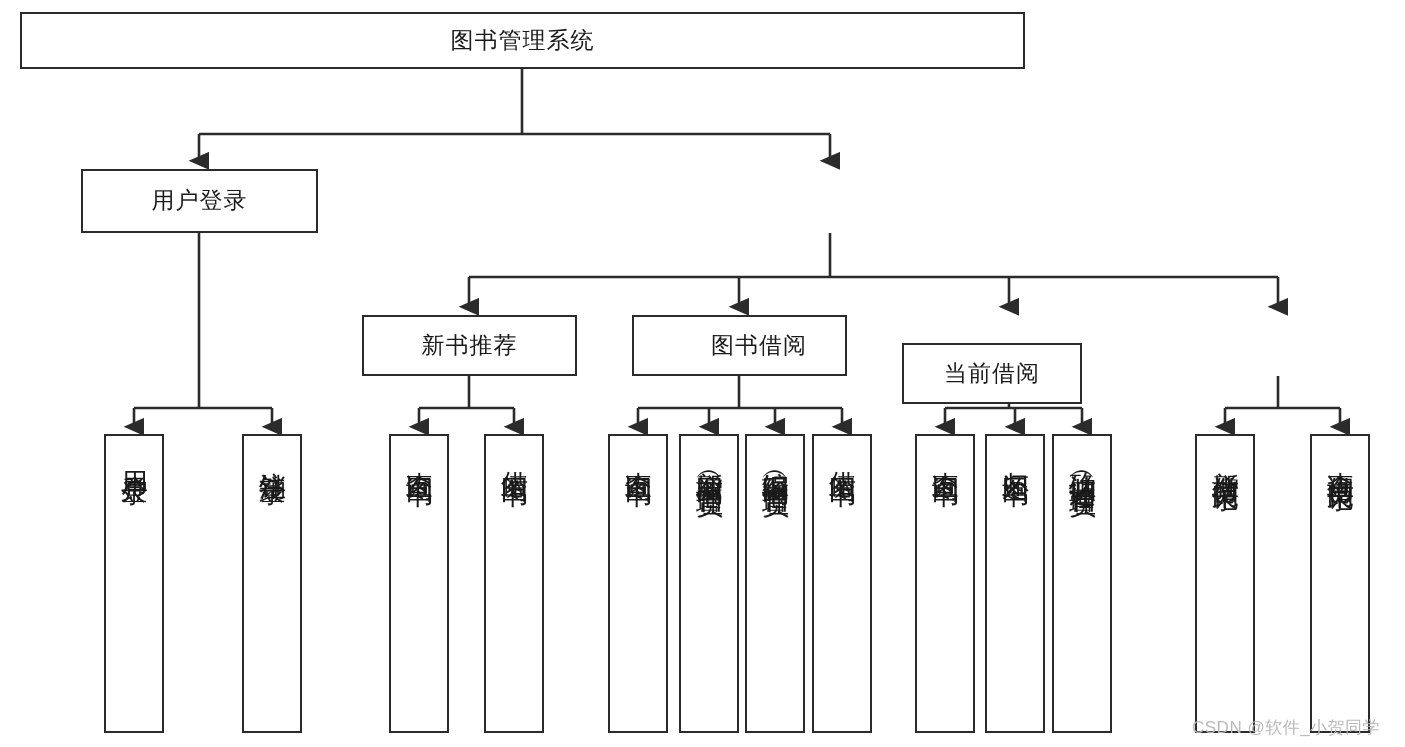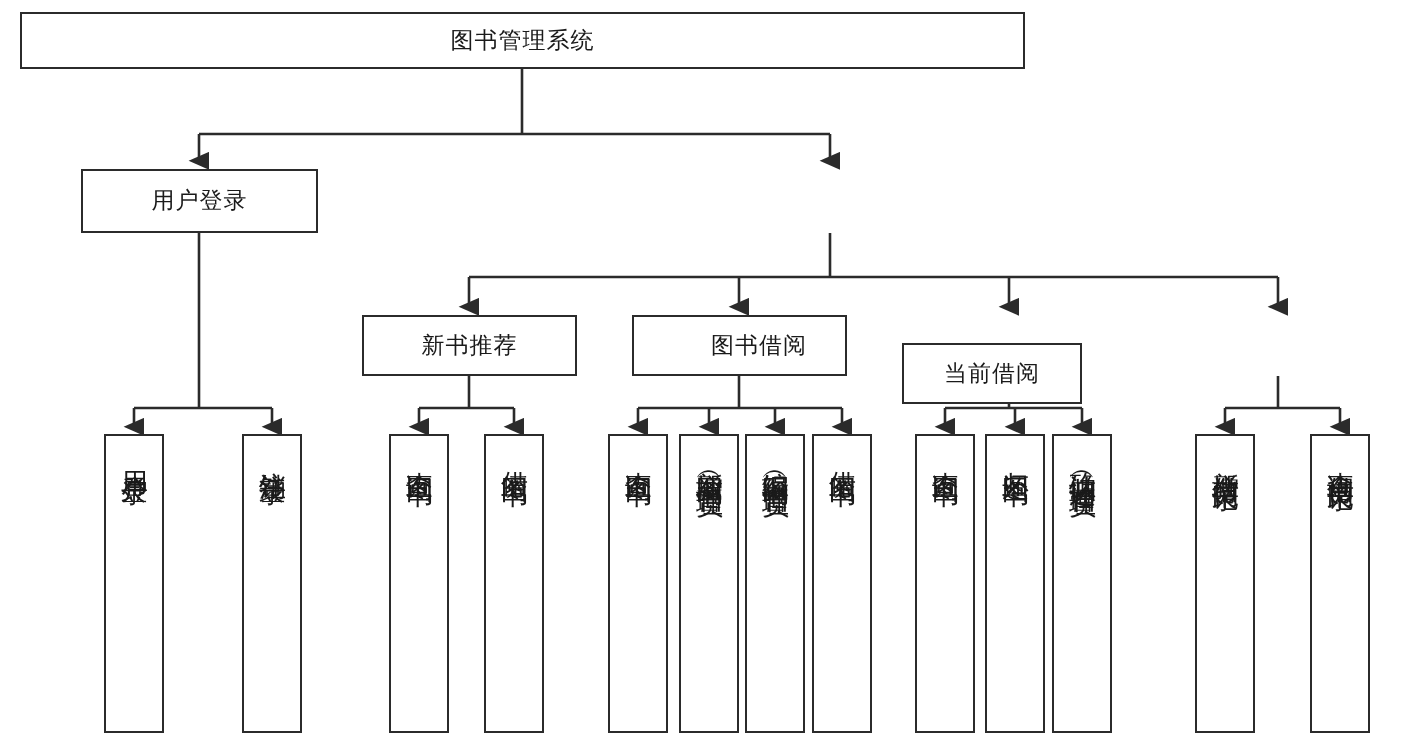--- a/index.html
+++ b/index.html
@@ -175,14 +175,15 @@
     <span class="label">确认归还（管理员）</span>
   </div>
 
   <div class="node vert" style="left:1195px; top:434px; width:60px; height:299px;">
     <span class="label">新增借阅记录</span>
   </div>
   <div class="node vert" style="left:1310px; top:434px; width:60px; height:299px;">
     <span class="label">查询借阅记录</span>
   </div>
 
+  <div class="watermark" style="left:1192px; top:716px;">CSDN @软件_小贺同学</div>
 
 </div>
 
 </body></html>

